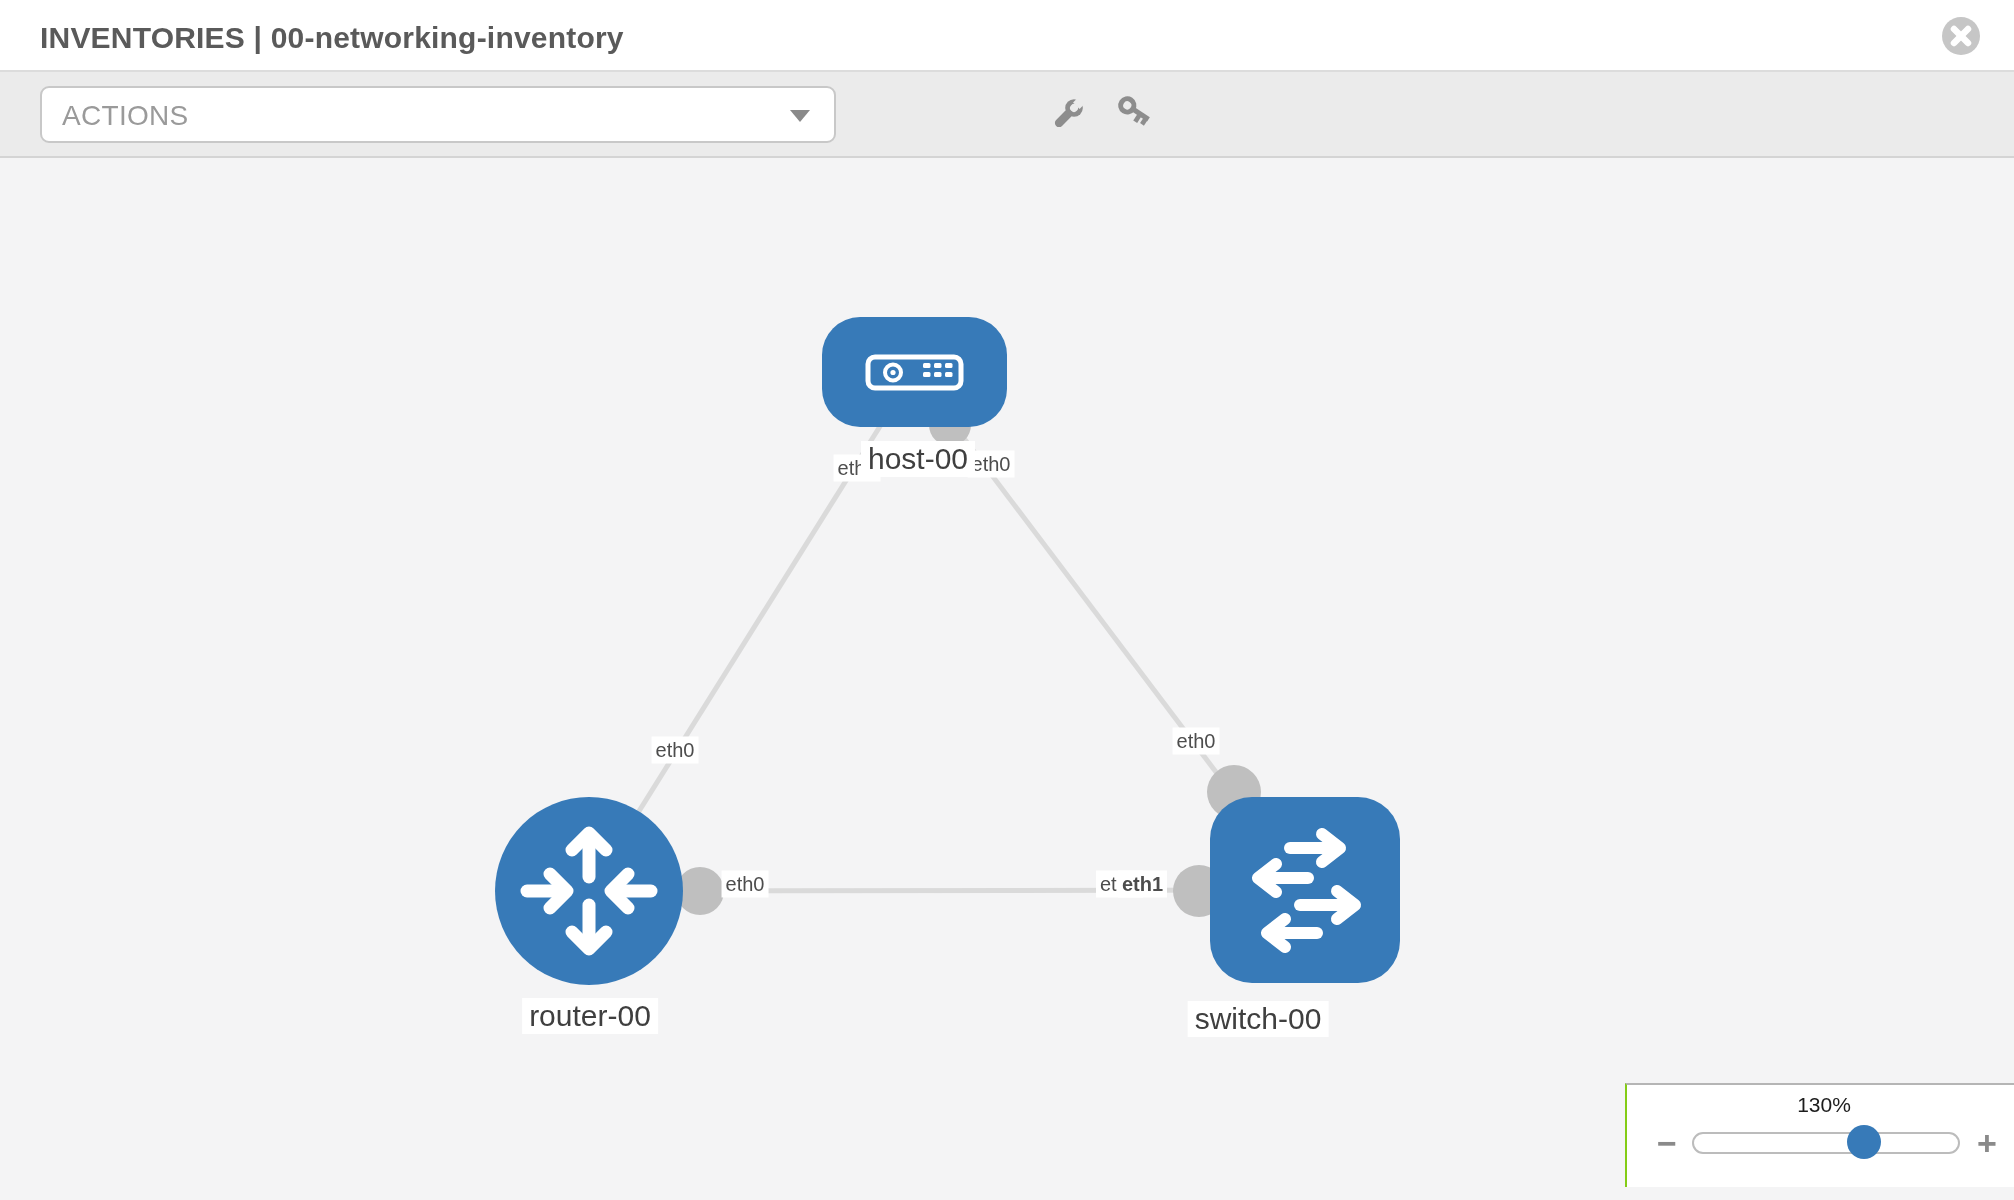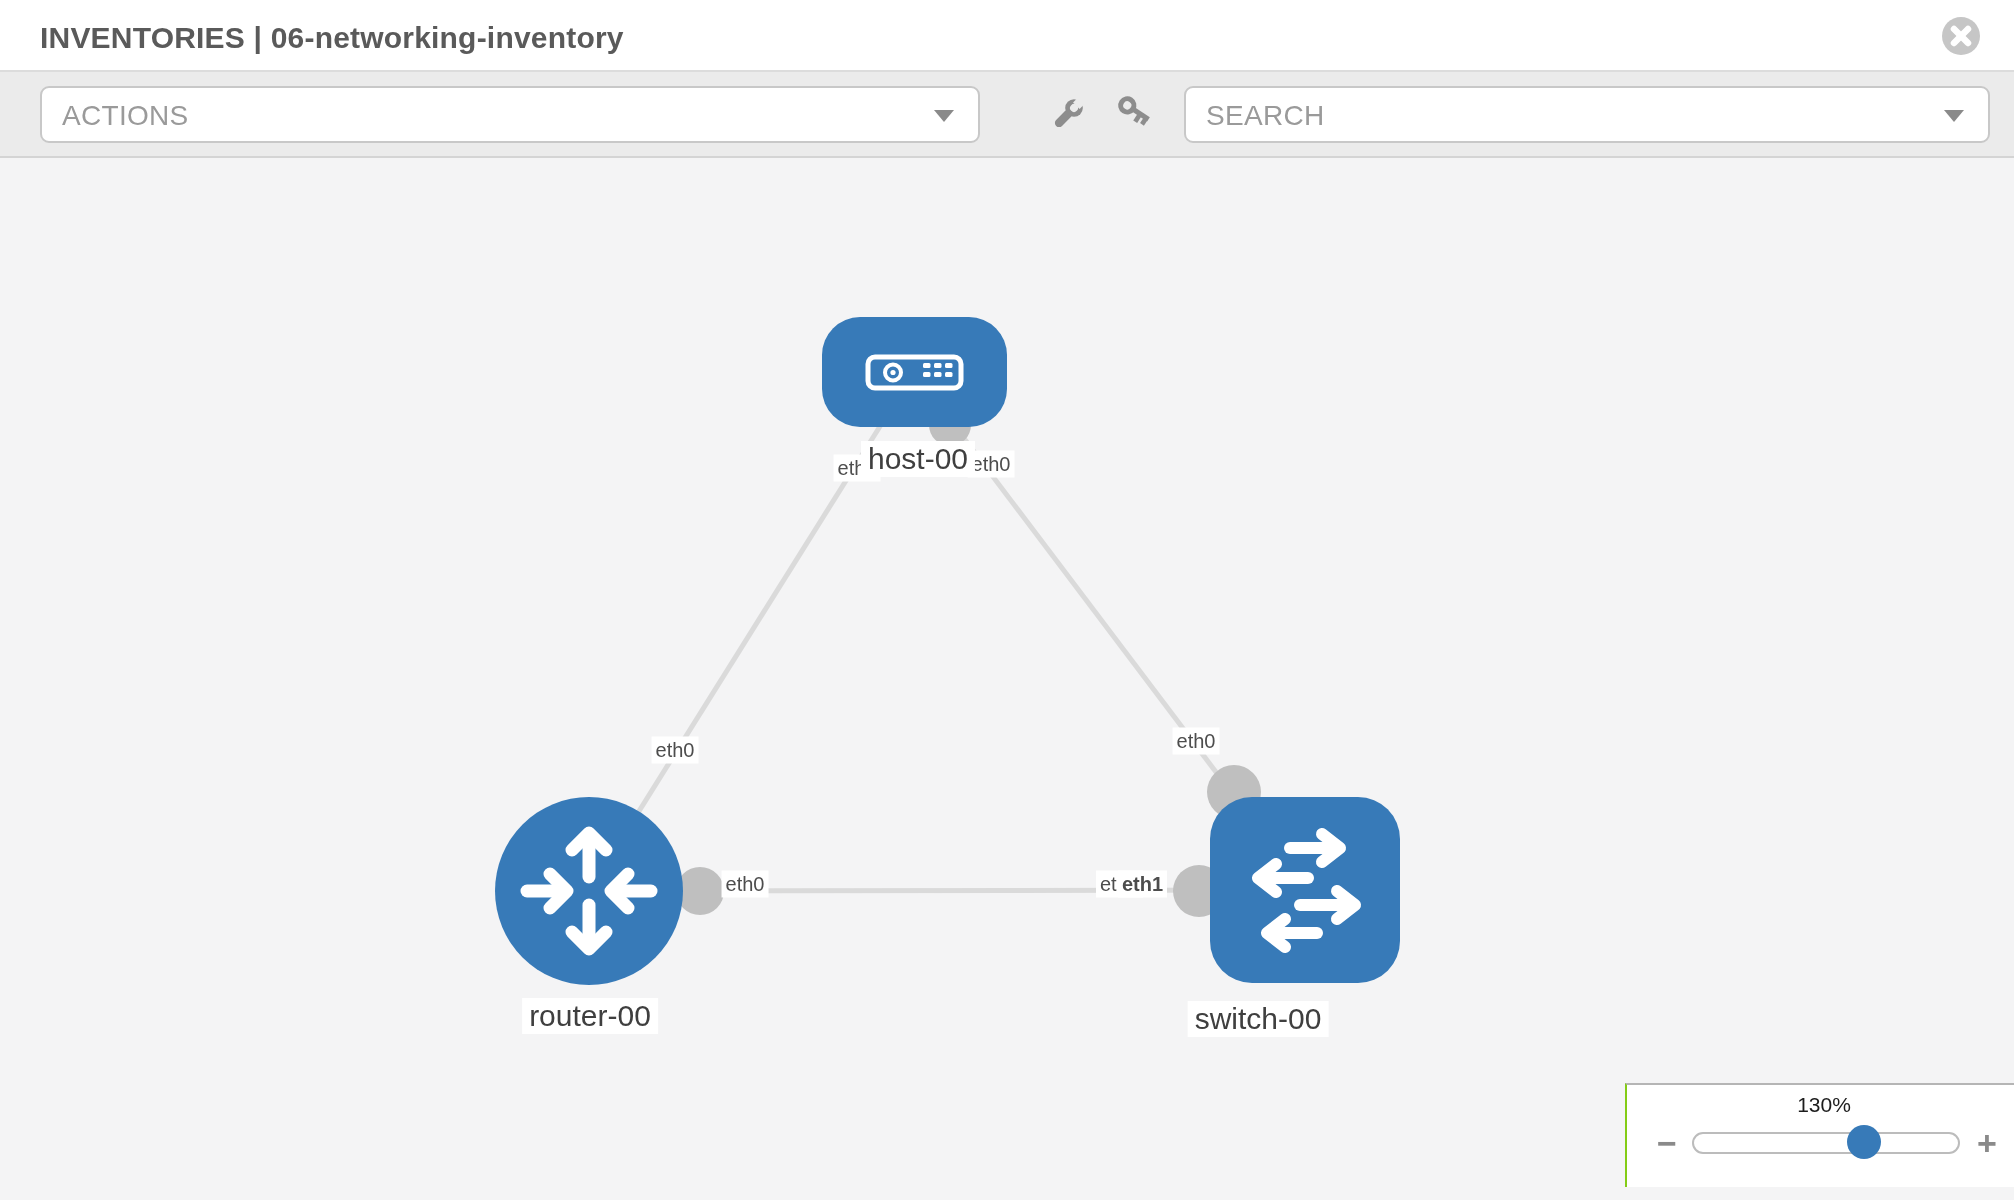--- a/index.html
+++ b/index.html
@@ -36,21 +36,21 @@
   }
   .select-box .select-label {
     position: absolute; left: 20px; top: 0; height: 53px; line-height: 55px;
     font-size: 28px; color: #9a9a9a; letter-spacing: 0.3px;
   }
   .select-caret {
     position: absolute; right: 24px; top: 22px; width: 0; height: 0;
     border-left: 10px solid transparent; border-right: 10px solid transparent;
     border-top: 12px solid #8a8a8a;
   }
-  .actions-select { left: 40px; width: 940px; }
+  .actions-select { left: 40px; width: 796px; }
   .search-select  { left: 1184px; width: 806px; }
   .tool-icon { position: absolute; top: 21px; width: 44px; height: 44px; cursor: pointer; }
   .wrench-btn { left: 1045px; }
   .key-btn    { left: 1113px; }
 
   
   .canvas {
     position: absolute; left: 0; top: 158px; width: 2014px; height: 1042px;
     background: #f4f4f5; overflow: hidden;
   }
@@ -99,21 +99,21 @@
     position: absolute; left: 153px; top: -9px; width: 34px; height: 34px;
     border-radius: 50%; background: #377ab8; cursor: grab;
   }
 </style>
 </head>
 <body>
 
 <div class="page">
 
   <div class="titlebar">
-    <div class="page-title">INVENTORIES | 06-networking-inventory</div>
+    <div class="page-title">INVENTORIES | 00-networking-inventory</div>
     <div class="close-btn">
       <svg width="40" height="40" viewBox="0 0 40 40">
         <circle cx="20" cy="20" r="19" fill="#c6c6c6"></circle>
         <line x1="13" y1="13" x2="27" y2="27" stroke="#ffffff" stroke-width="6.5" stroke-linecap="round"></line>
         <line x1="27" y1="13" x2="13" y2="27" stroke="#ffffff" stroke-width="6.5" stroke-linecap="round"></line>
       </svg>
     </div>
   </div>
 
   <div class="toolbar">
@@ -136,24 +136,20 @@
       <svg width="44" height="44" viewBox="0 0 40 40">
         <g transform="rotate(33 20 17)">
           <circle cx="11" cy="16" r="6" fill="none" stroke="#8d8d8d" stroke-width="4.6"></circle>
           <rect x="16" y="13.8" width="18" height="4.6" fill="#8d8d8d"></rect>
           <rect x="23" y="17" width="4.2" height="7.5" fill="#8d8d8d"></rect>
           <rect x="29.5" y="17" width="4.2" height="6.2" fill="#8d8d8d"></rect>
         </g>
       </svg>
     </div>
 
-    <div class="select-box search-select">
-      <span class="select-label">SEARCH</span>
-      <span class="select-caret"></span>
-    </div>
   </div>
 
   <div class="canvas">
 
     <svg class="links-layer" width="2014" height="1042" viewBox="0 0 2014 1042">
 
       <line x1="914" y1="214" x2="589" y2="733" stroke="#dadada" stroke-width="5"></line>
       <line x1="914" y1="214" x2="1305" y2="732" stroke="#dadada" stroke-width="5"></line>
       <line x1="589" y1="733" x2="1305" y2="732" stroke="#dadada" stroke-width="5"></line>
 

